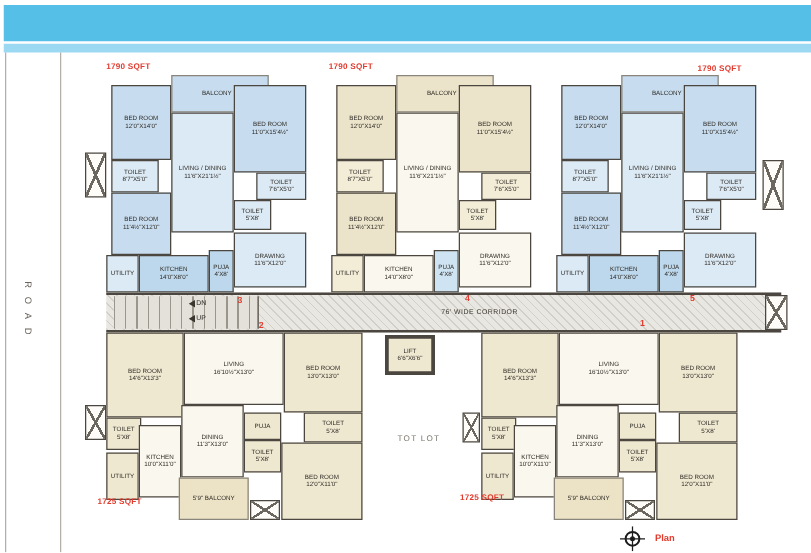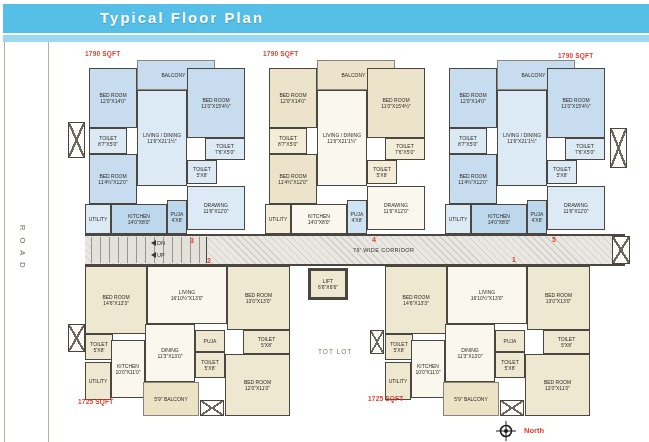--- a/index.html
+++ b/index.html
@@ -91,21 +91,20 @@
      linear-gradient(to top right, transparent 46%, #6b665e 46%, #6b665e 54%, transparent 54%),
      linear-gradient(to bottom right, transparent 46%, #6b665e 46%, #6b665e 54%, transparent 54%), #fdfcf8;}
 </style>
 </head>
 <body>
 
 <div class="stage">
 
   <div class="hbar"></div>
   <div class="hsub"></div>
-  <div class="title">Typical Floor Plan</div>
 
   <div class="vline v1"></div>
   <div class="vline v2"></div>
   <div class="road">ROAD</div>
 
   <div class="unit unit-top pos-u3 u-blue">
     <div class="room t-bal bal">
         <span class="rl">BALCONY 7'</span>
       </div>
     <div class="room t-bed1 bed">
@@ -387,15 +386,15 @@
   <div class="unum" style="left:512px;top:256px">1</div>
 
   <div class="compass">
     <svg width="20" height="20" viewBox="0 0 20 20">
       <line x1="10" y1="0" x2="10" y2="20" stroke="#1c1c1c" stroke-width="1"></line>
       <line x1="0" y1="10" x2="20" y2="10" stroke="#1c1c1c" stroke-width="1"></line>
       <circle cx="10" cy="10" r="5.5" fill="none" stroke="#1c1c1c" stroke-width="1.6"></circle>
       <circle cx="10" cy="10" r="2" fill="#1c1c1c"></circle>
     </svg>
   </div>
-  <div class="north">North</div>
+  <div class="north">Plan</div>
 
 </div>
 
 </body></html>

